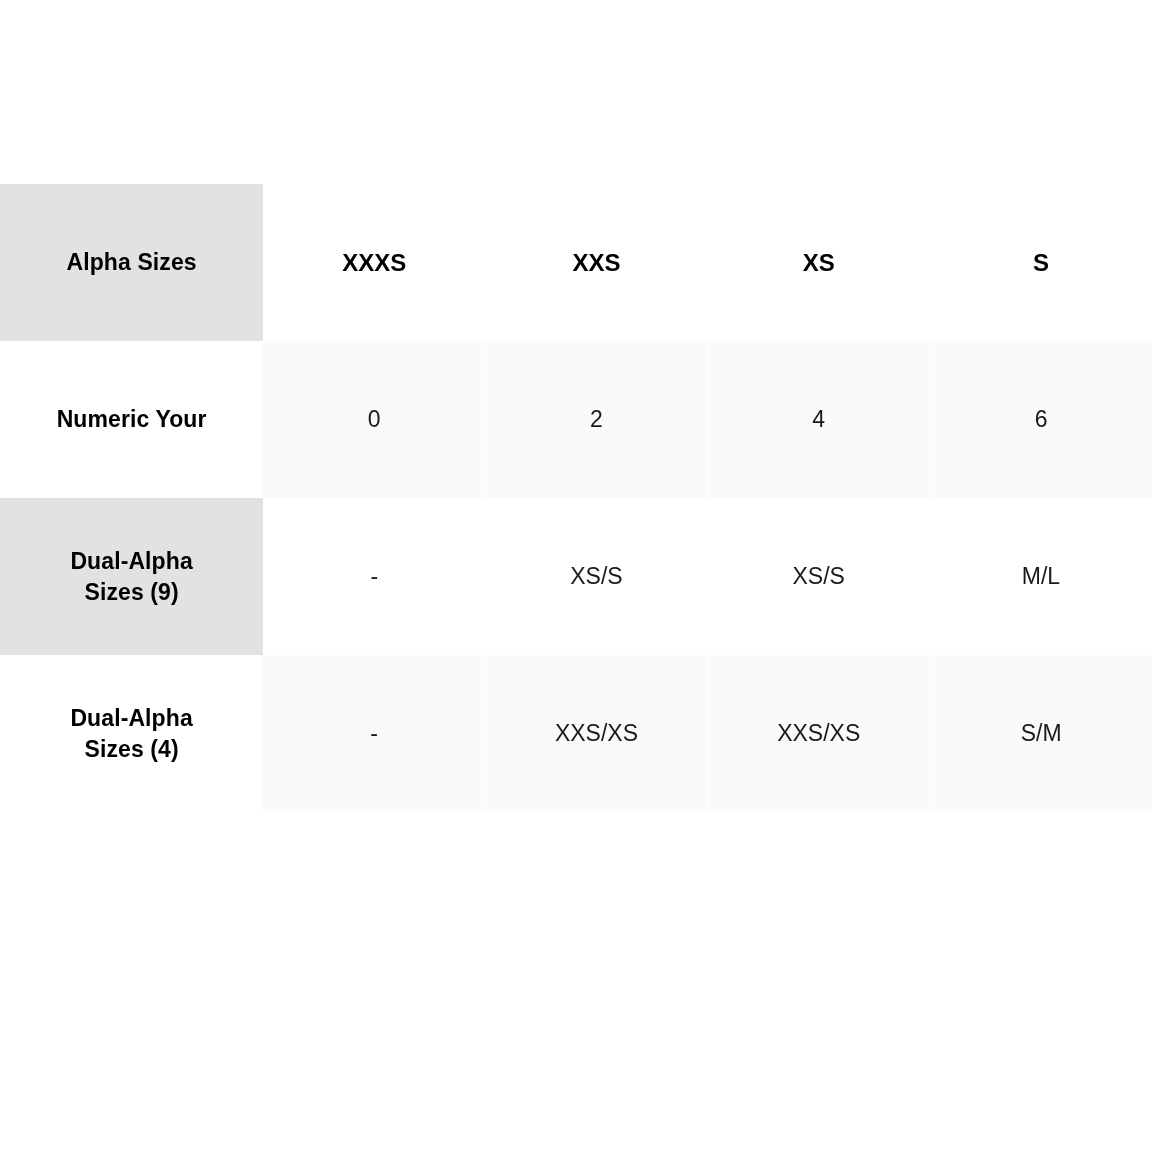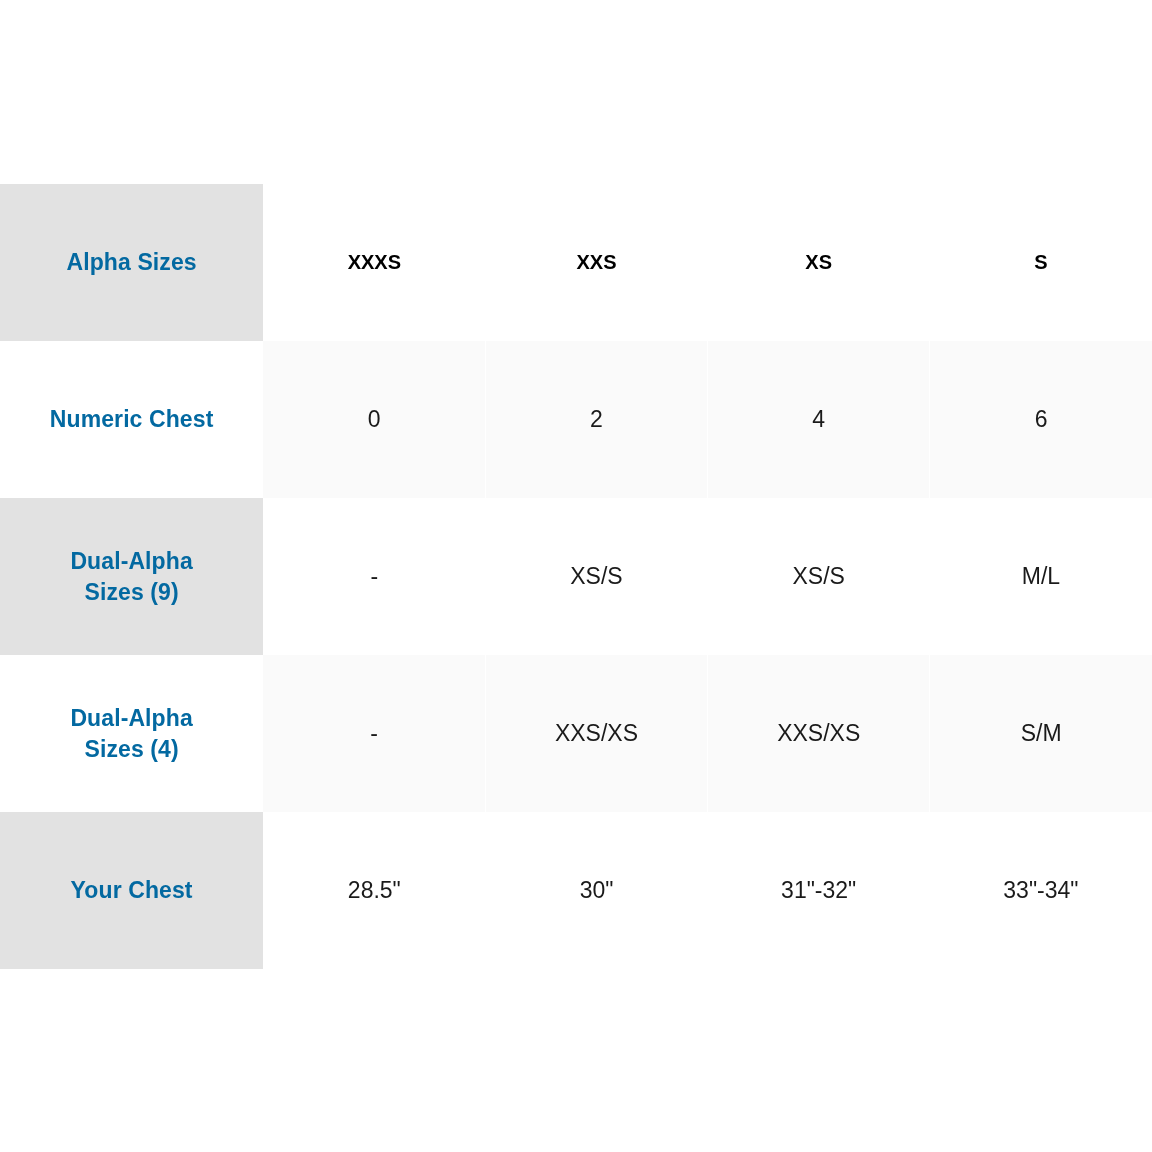--- a/index.html
+++ b/index.html
@@ -50,37 +50,37 @@
     border: 0;
   }
 
   
   .row-label {
     background: #ffffff;
     font-weight: bold;
     font-size: 23px;
     line-height: 1.32;
     letter-spacing: 0.1px;
-    color: #0369a1;
+    color: #000000;
     padding-left: 26px;
     padding-right: 26px;
   }
   .row-label.shaded {
     background: #e2e2e2;
   }
 
   
   .cell {
     font-size: 23px;
     color: #1a1a1a;
     background: #ffffff;
   }
   .cell.head {
     font-weight: bold;
-    font-size: 20px;
+    font-size: 24px;
     color: #000000;
   }
   .cell.tint {
     background: #fafafa;
   }
 
   
   tr.tinted td.cell { border-right: 1px solid #ffffff; }
   tr.tinted td.cell:last-child { border-right: 0; }
 
@@ -107,21 +107,21 @@
             <span class="label-inner">Alpha Sizes</span>
           </th>
           <td class="cell head">XXXS</td>
           <td class="cell head">XXS</td>
           <td class="cell head">XS</td>
           <td class="cell head">S</td>
         </tr>
 
         <tr class="tinted">
           <th class="row-label">
-            <span class="label-inner">Numeric Chest</span>
+            <span class="label-inner">Numeric Your</span>
           </th>
           <td class="cell tint">0</td>
           <td class="cell tint">2</td>
           <td class="cell tint">4</td>
           <td class="cell tint">6</td>
         </tr>
 
         <tr>
           <th class="row-label shaded">
             <span class="label-inner">Dual-Alpha</span>
@@ -137,26 +137,17 @@
           <th class="row-label">
             <span class="label-inner">Dual-Alpha</span>
             <span class="label-inner">Sizes (4)</span>
           </th>
           <td class="cell tint">-</td>
           <td class="cell tint">XXS/XS</td>
           <td class="cell tint">XXS/XS</td>
           <td class="cell tint">S/M</td>
         </tr>
 
-        <tr>
-          <th class="row-label shaded">
-            <span class="label-inner">Your Chest</span>
-          </th>
-          <td class="cell">28.5"</td>
-          <td class="cell">30"</td>
-          <td class="cell">31"-32"</td>
-          <td class="cell">33"-34"</td>
-        </tr>
 
       </tbody>
     </table>
   </div>
 </div>
 
 </body></html>

